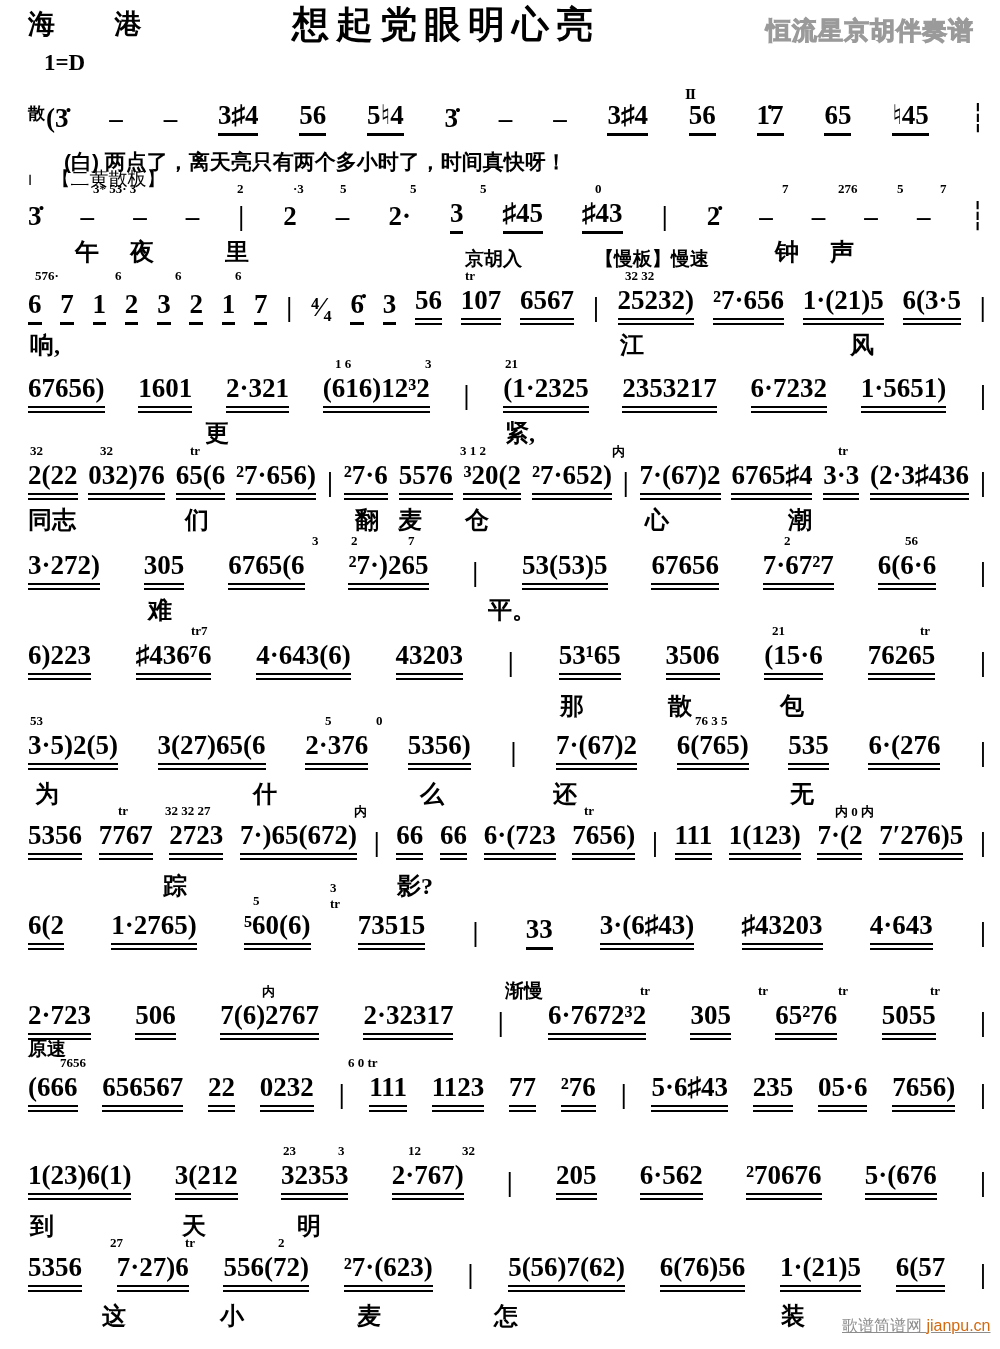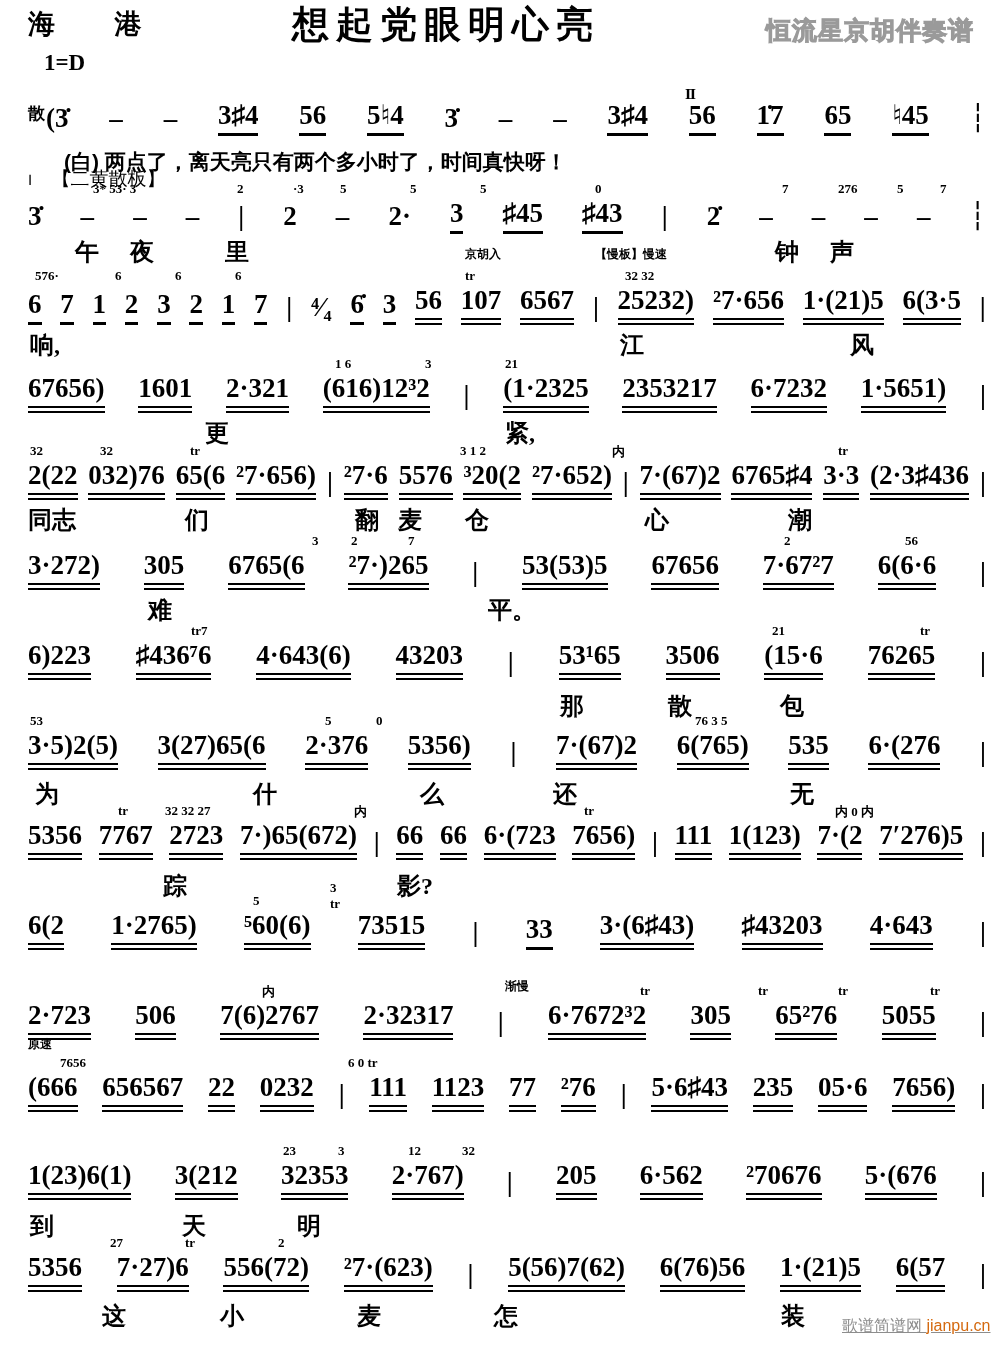--- a/index.html
+++ b/index.html
@@ -15,21 +15,21 @@
   
   .sys{position:absolute;left:28px;width:958px;}
   .notes{display:flex;justify-content:space-between;align-items:flex-end;
          font-size:27px;font-weight:bold;white-space:pre;line-height:1.15;}
   .tok{padding-bottom:2px;}
   .u1{border-bottom:3px solid #000;}
   .u2{border-bottom:7px double #000;}
   .orn{position:absolute;top:-17px;font-size:13px;font-weight:bold;white-space:pre;}
   .lyr{position:absolute;top:44px;font-size:24px;font-weight:bold;white-space:pre;
        font-family:"Liberation Serif","DejaVu Serif",serif;}
-  .ann{font-size:12px;font-family:"Liberation Sans",sans-serif;}
+  .ann{font-size:19px;font-family:"Liberation Sans",sans-serif;}
   .spoken{left:28px;top:148px;font-size:21px;font-weight:bold;font-family:"Liberation Sans",sans-serif;margin-left:36px;}
   .l3head{left:28px;top:166px;font-size:19px;font-weight:normal;font-family:"Liberation Sans",sans-serif;}
   .marker{font-size:14px;margin-right:14px;font-family:"Liberation Serif",serif;}
   .sanlbl{position:absolute;left:0;top:2px;font-size:17px;font-weight:bold;font-family:"Liberation Sans",sans-serif;}
   
   .foot-note{left:60px;top:1383px;font-size:19px;font-weight:bold;font-family:"Liberation Sans",sans-serif;}
   .foot-site{left:842px;top:1316px;font-size:16px;color:#8d8d8d;font-family:"Liberation Sans",sans-serif;text-decoration:underline;}
   .foot-url{color:#d4690f;}
 </style>
 </head>

